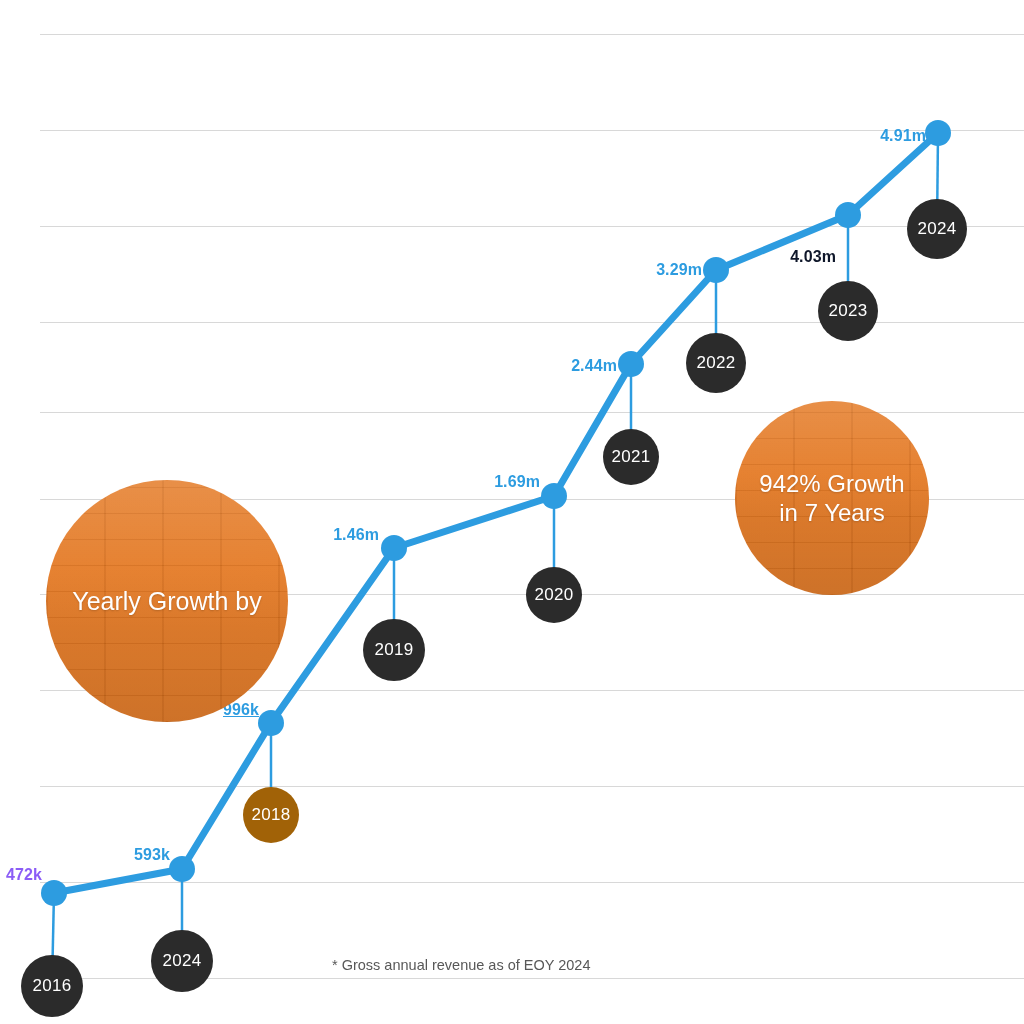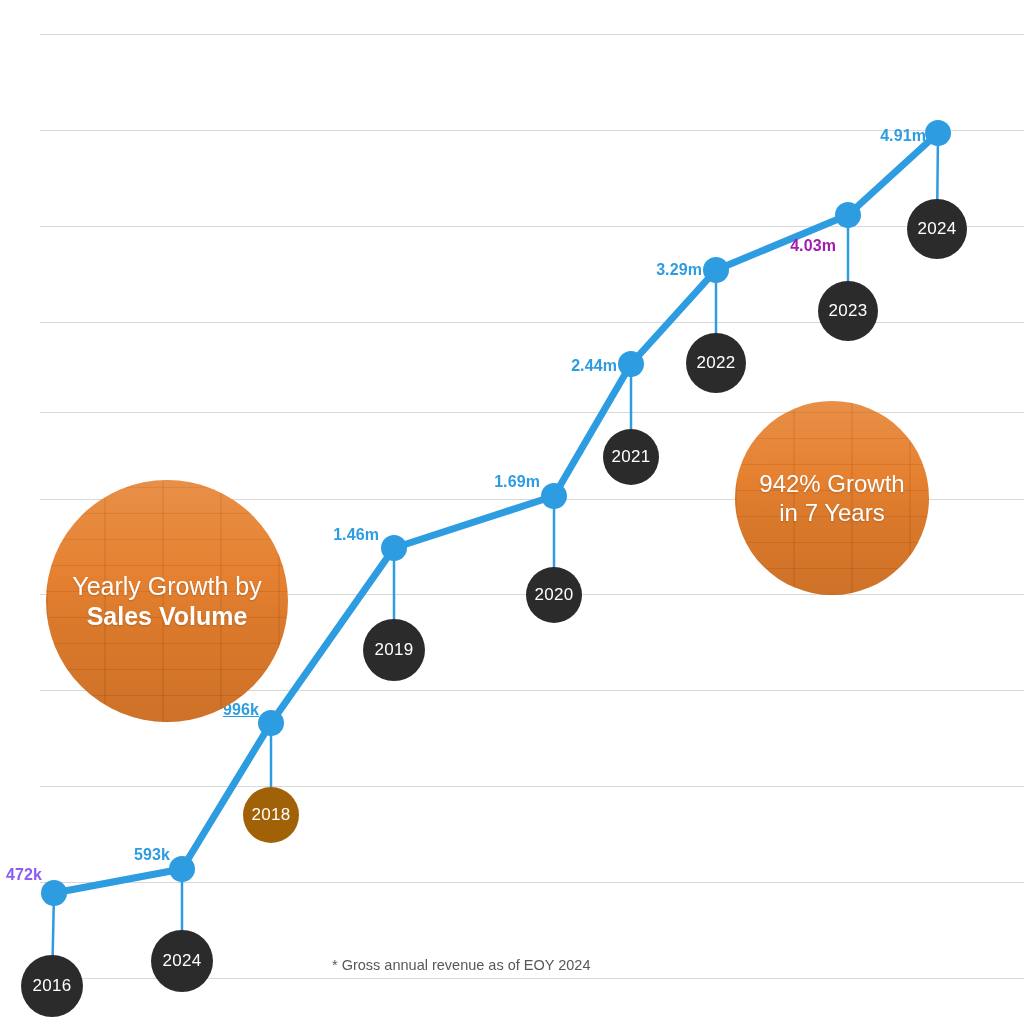--- a/index.html
+++ b/index.html
@@ -158,40 +158,39 @@
   </svg>
 
   <div id="value-labels">
       <div class="value-label" style="left: 42px; top: 875px; color: #8b5cf6;">472k</div>
       <div class="value-label" style="left: 170px; top: 855px; color: rgb(45, 156, 224);">593k</div>
       <div class="value-label" style="left: 259px; top: 710px; color: rgb(45, 156, 224); text-decoration: underline;">996k</div>
       <div class="value-label" style="left: 379px; top: 535px; color: rgb(45, 156, 224);">1.46m</div>
       <div class="value-label" style="left: 540px; top: 482px; color: rgb(45, 156, 224);">1.69m</div>
       <div class="value-label" style="left: 617px; top: 366px; color: rgb(45, 156, 224);">2.44m</div>
       <div class="value-label" style="left: 702px; top: 270px; color: rgb(45, 156, 224);">3.29m</div>
-      <div class="value-label" style="left: 836px; top: 246px; color: #a21caf;">4.03m</div>
+      <div class="value-label" style="left: 836px; top: 257px; color: #0f172a;">4.03m</div>
       <div class="value-label" style="left: 926px; top: 136px; color: rgb(45, 156, 224);">4.91m</div>
     </div>
 
   <div id="year-badges">
       <div class="year-badge" style="left: 52px; top: 986px; width: 62px; height: 62px; background: rgb(43, 43, 43);">2016</div>
       <div class="year-badge" style="left: 182px; top: 961px; width: 62px; height: 62px; background: rgb(43, 43, 43);">2024</div>
       <div class="year-badge" style="left: 271px; top: 815px; width: 56px; height: 56px; background: #a16207;">2018</div>
       <div class="year-badge" style="left: 394px; top: 650px; width: 62px; height: 62px; background: rgb(43, 43, 43);">2019</div>
       <div class="year-badge" style="left: 554px; top: 595px; width: 56px; height: 56px; background: rgb(43, 43, 43);">2020</div>
       <div class="year-badge" style="left: 631px; top: 457px; width: 56px; height: 56px; background: rgb(43, 43, 43);">2021</div>
       <div class="year-badge" style="left: 716px; top: 363px; width: 60px; height: 60px; background: rgb(43, 43, 43);">2022</div>
       <div class="year-badge" style="left: 848px; top: 311px; width: 60px; height: 60px; background: rgb(43, 43, 43);">2023</div>
       <div class="year-badge is-highlight" style="left: 937px; top: 229px; width: 60px; height: 60px; background: rgb(43, 43, 43);">2024</div>
     </div>
 
   <div id="callouts">
       <div class="callout" style="left: 167px; top: 601px; width: 242px; height: 242px;">
         <span class="line-1">Yearly Growth by</span>
-        <span class="line-2">Sales Volume</span>
       </div>
       <div class="callout bold-both" style="left: 832px; top: 498px; width: 194px; height: 194px;">
         <span class="line-1">942% Growth</span>
         <span class="line-2">in 7 Years</span>
       </div>
     </div>
 
   <div class="footnote" style="left: 332px; top: 957px; color: rgb(88, 88, 88);">* Gross annual revenue as of EOY 2024</div>
 
 </div>

